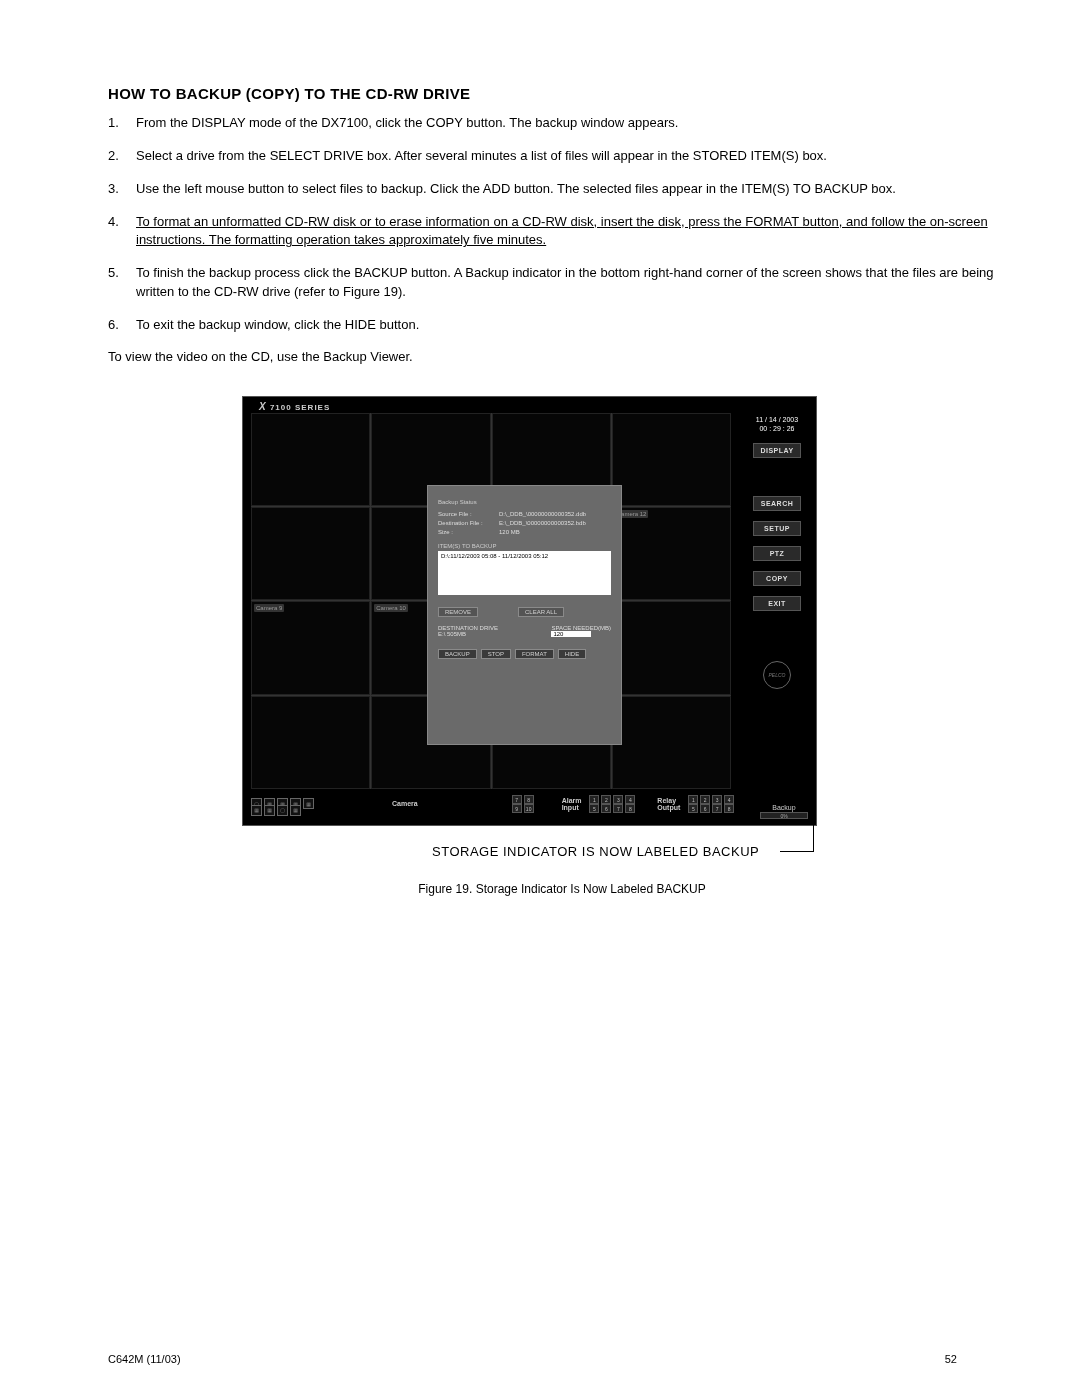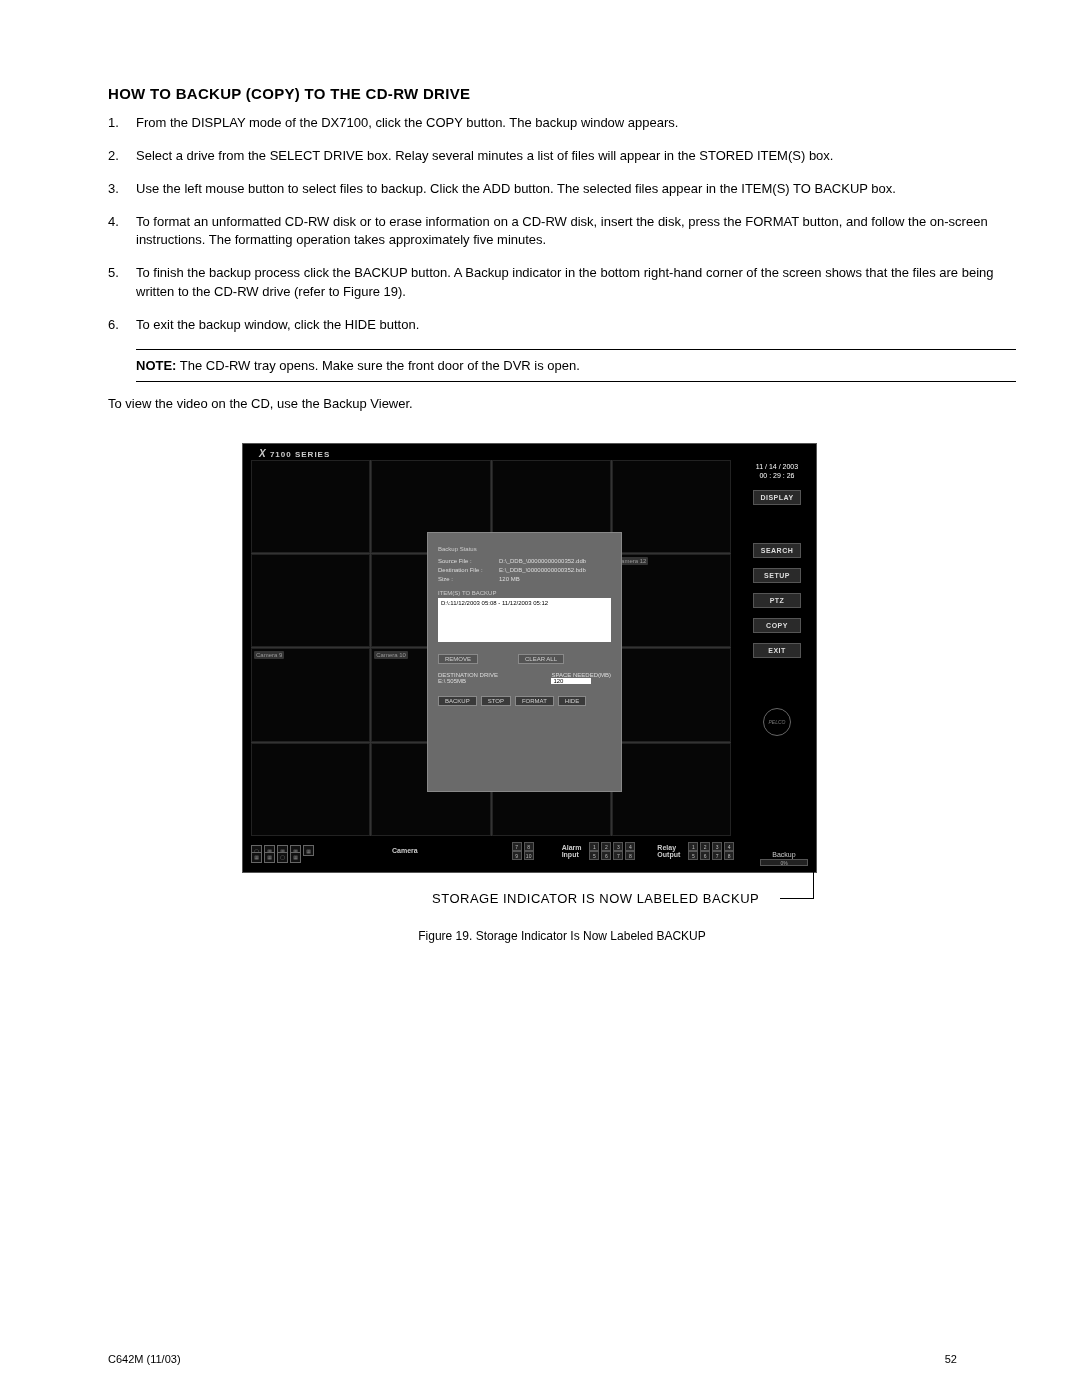--- a/index.html
+++ b/index.html
@@ -31,21 +31,21 @@
     position: relative;
     padding-left: 28px;
     margin-bottom: 14px;
   }
   ol.steps > li::before {
     content: counter(step) ".";
     position: absolute;
     left: 0;
     top: 0;
   }
-  ol.steps p { margin-top: 10px; }
+  ol.steps p { margin-top: 10px; text-decoration: underline; }
   .note-block {
     border-top: 1px solid #000;
     border-bottom: 1px solid #000;
     margin: 14px 0 14px 28px;
     padding: 8px 0;
     font-size: 13px;
   }
   .note-block strong { font-weight: bold; }
   .post-note {
     font-size: 13px;
@@ -212,33 +212,29 @@
   .btnrow1{display:flex;gap:40px;margin-top:6px;}
 </style>
 </head>
 <body>
 
 <div class="page">
   <div class="heading">HOW TO BACKUP (COPY) TO THE CD-RW DRIVE</div>
 
   <ol class="steps">
     <li><span>From the DISPLAY mode of the DX7100, click the COPY button. The backup window appears.</span></li>
-    <li><span>Select a drive from the SELECT DRIVE box. Relay several minutes a list of files will appear in the STORED ITEM(S) box.</span></li>
+    <li><span>Select a drive from the SELECT DRIVE box. After several minutes a list of files will appear in the STORED ITEM(S) box.</span></li>
     <li><span>Use the left mouse button to select files to backup. Click the ADD button. The selected files appear in the ITEM(S) TO BACKUP box.</span></li>
     <li>
       <p>To format an unformatted CD-RW disk or to erase information on a CD-RW disk, insert the disk, press the FORMAT button, and follow the on-screen instructions. The formatting operation takes approximately five minutes.</p>
     </li>
     <li><span>To finish the backup process click the BACKUP button. A Backup indicator in the bottom right-hand corner of the screen shows that the files are being written to the CD-RW drive (refer to Figure 19).</span></li>
     <li><span>To exit the backup window, click the HIDE button.</span></li>
   </ol>
 
-  <div class="note-block">
-    <strong>NOTE:</strong>
-    <span>The CD-RW tray opens. Make sure the front door of the DVR is open.</span>
-  </div>
 
   <div class="post-note">To view the video on the CD, use the Backup Viewer.</div>
 
   <div class="figure-wrap">
     <div class="dvr">
       <div class="dvr-title">
         <span class="x">X</span>
         <span>7100 SERIES</span>
       </div>
 

